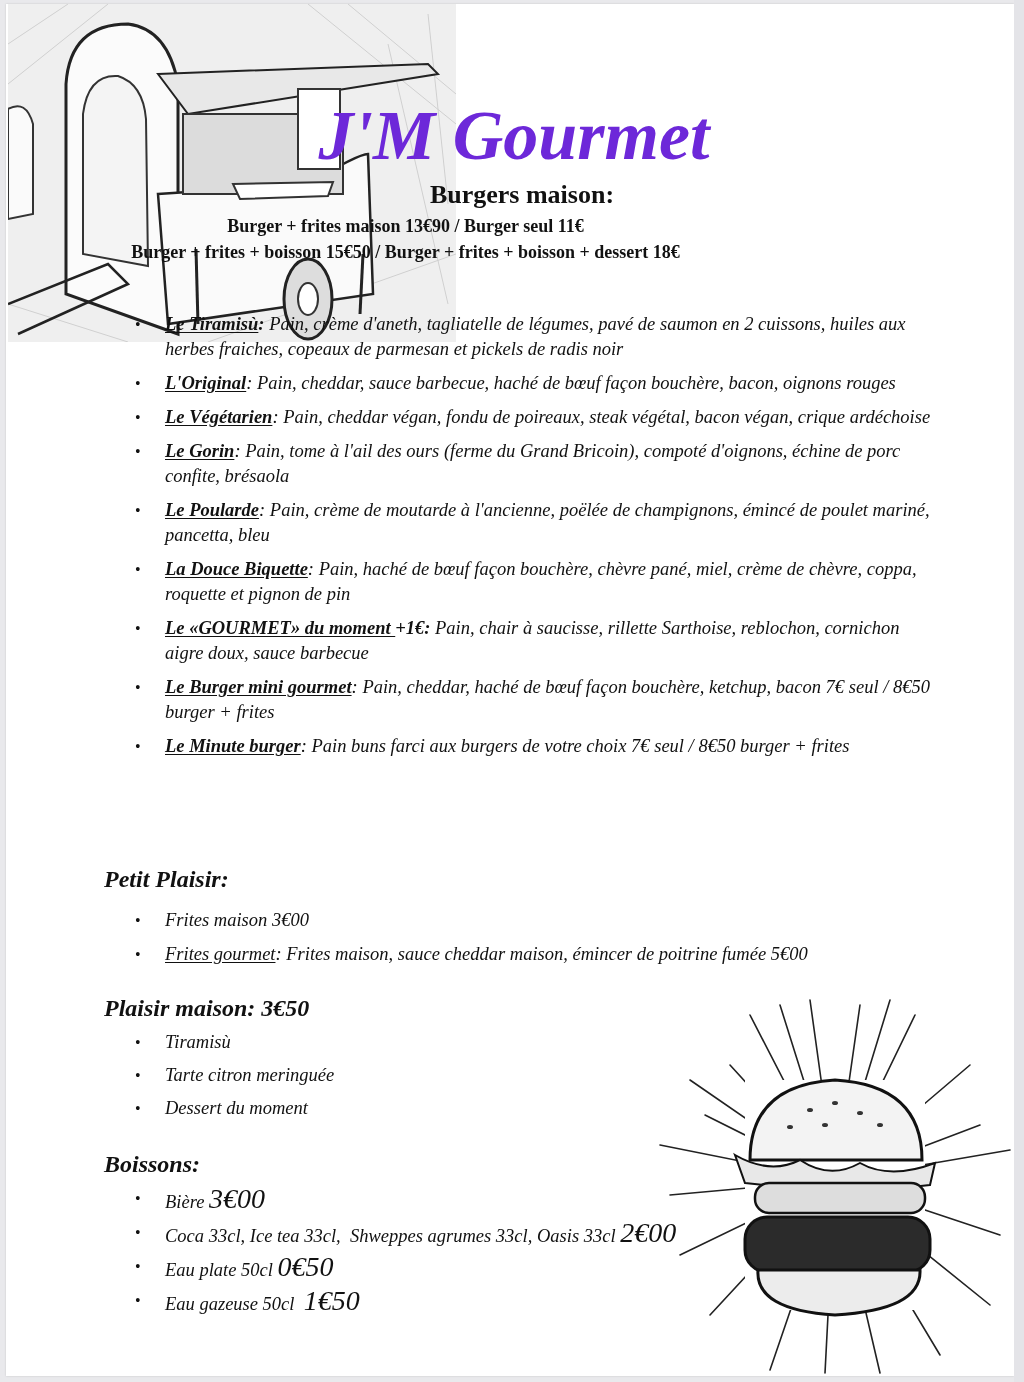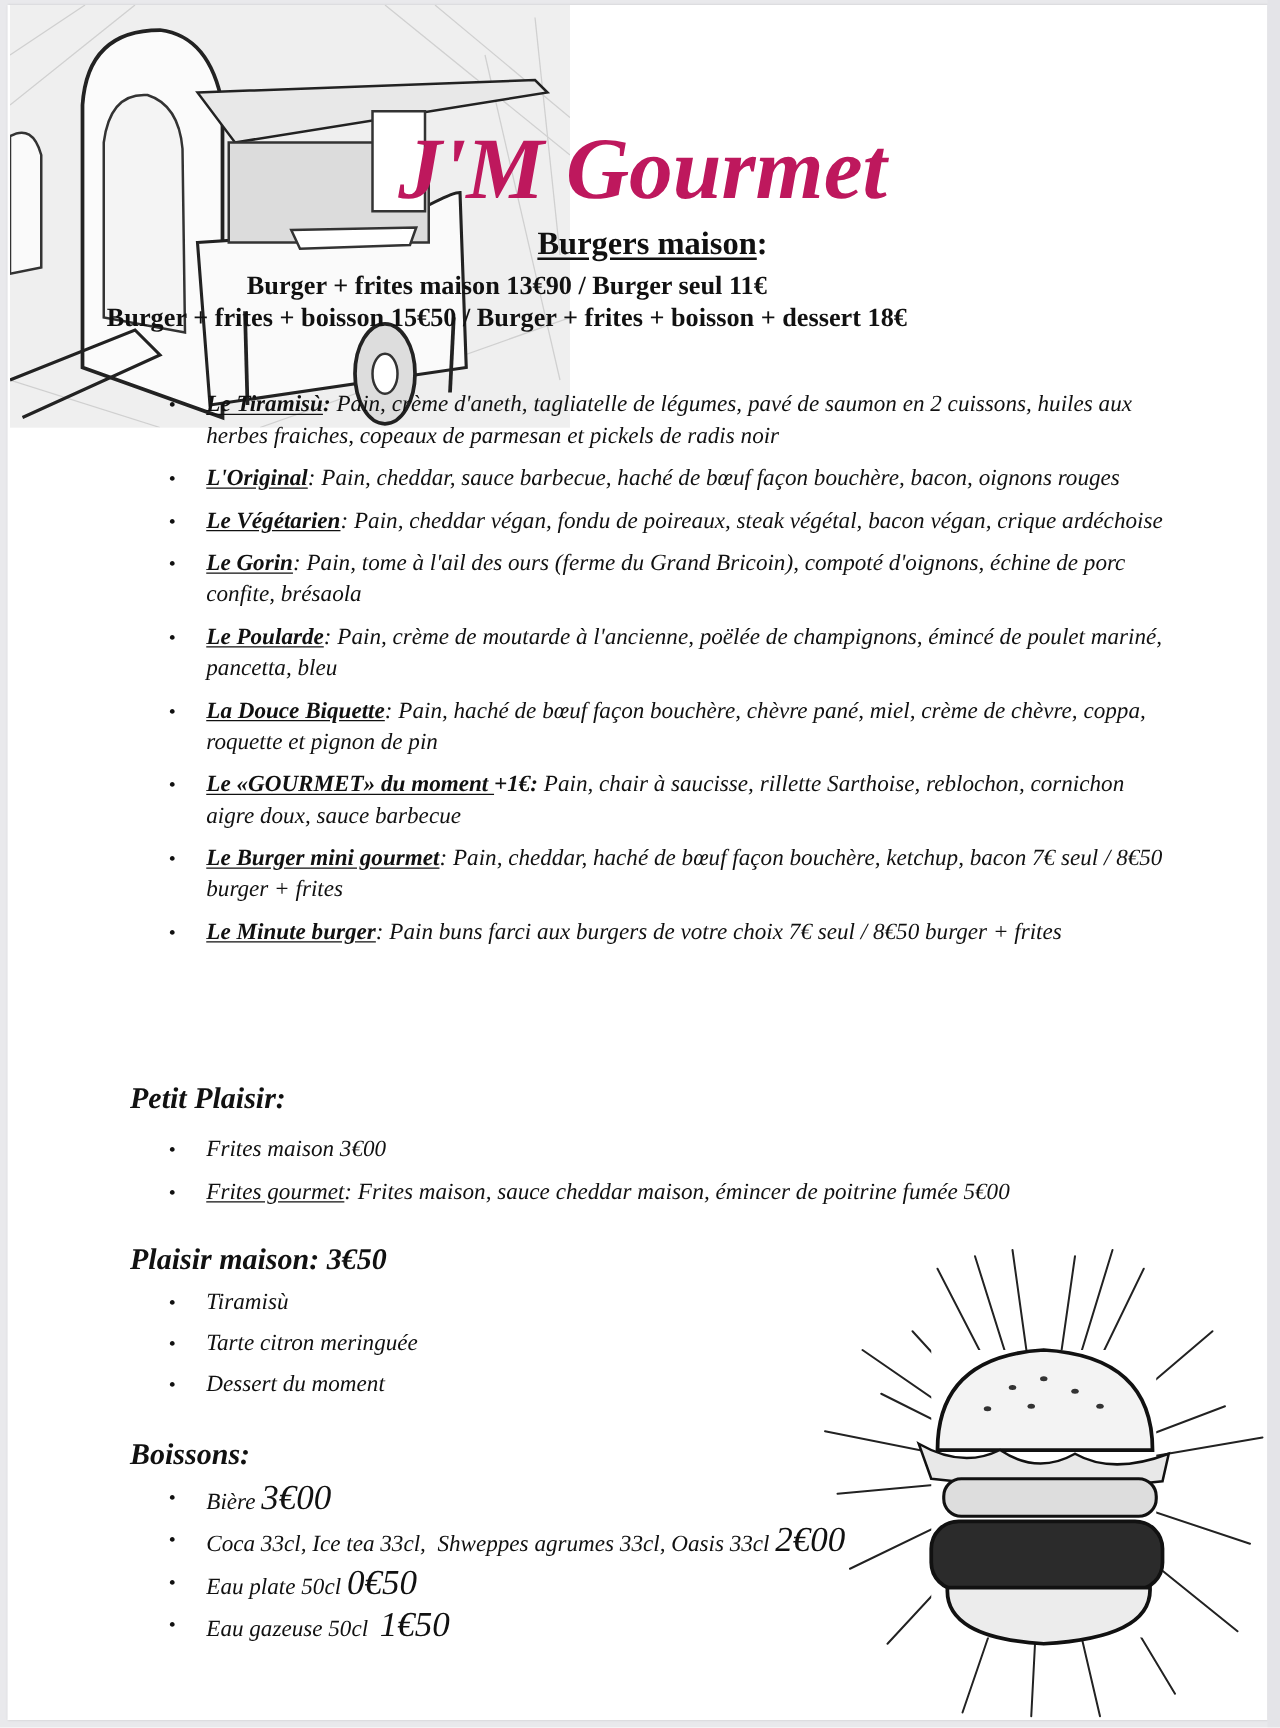--- a/index.html
+++ b/index.html
@@ -20,32 +20,32 @@
   
   .trailer {
     position:absolute; left:8px; top:4px; width:448px; height:338px;
     background:#ececec; overflow:hidden;
   }
   .trailer svg { width:100%; height:100%; display:block; }
 
   .title {
     position:absolute; left:0; top:96px; width:1024px; text-align:center;
     padding-left:0;
-    font-size:70px; font-weight:bold; font-style:italic; color:#be185d;
+    font-size:70px; font-weight:bold; font-style:italic; color:#6d28d9;
     letter-spacing:0px;
   }
   .title span { position:relative; left:2px; }
   .sub-head {
     position:absolute; left:0; top:180px; width:1024px; text-align:center;
     font-size:26px; font-weight:bold;
   }
-  .sub-head .u { text-decoration:underline; text-underline-offset:3px;margin-left:20px; }
+  .sub-head .u { text-underline-offset:3px;margin-left:20px; }
   .price-line {
     position:absolute; left:0; width:811px; text-align:center;
-    font-size:21px; font-weight:bold;
+    font-size:18px; font-weight:bold;
   }
   .pl1 { top:216px; padding-left:0; }
   .pl2 { top:242px; }
 
   ul.menu { list-style:none; margin:0; padding:0; position:absolute; }
   ul.menu li { position:relative; font-style:italic; font-size:18.5px; line-height:25px; }
   ul.menu li .bullet {
     position:absolute; left:-30px; top:0; font-style:normal; font-size:16px;
   }
   .burgers { left:165px; top:312px; width:770px; }

